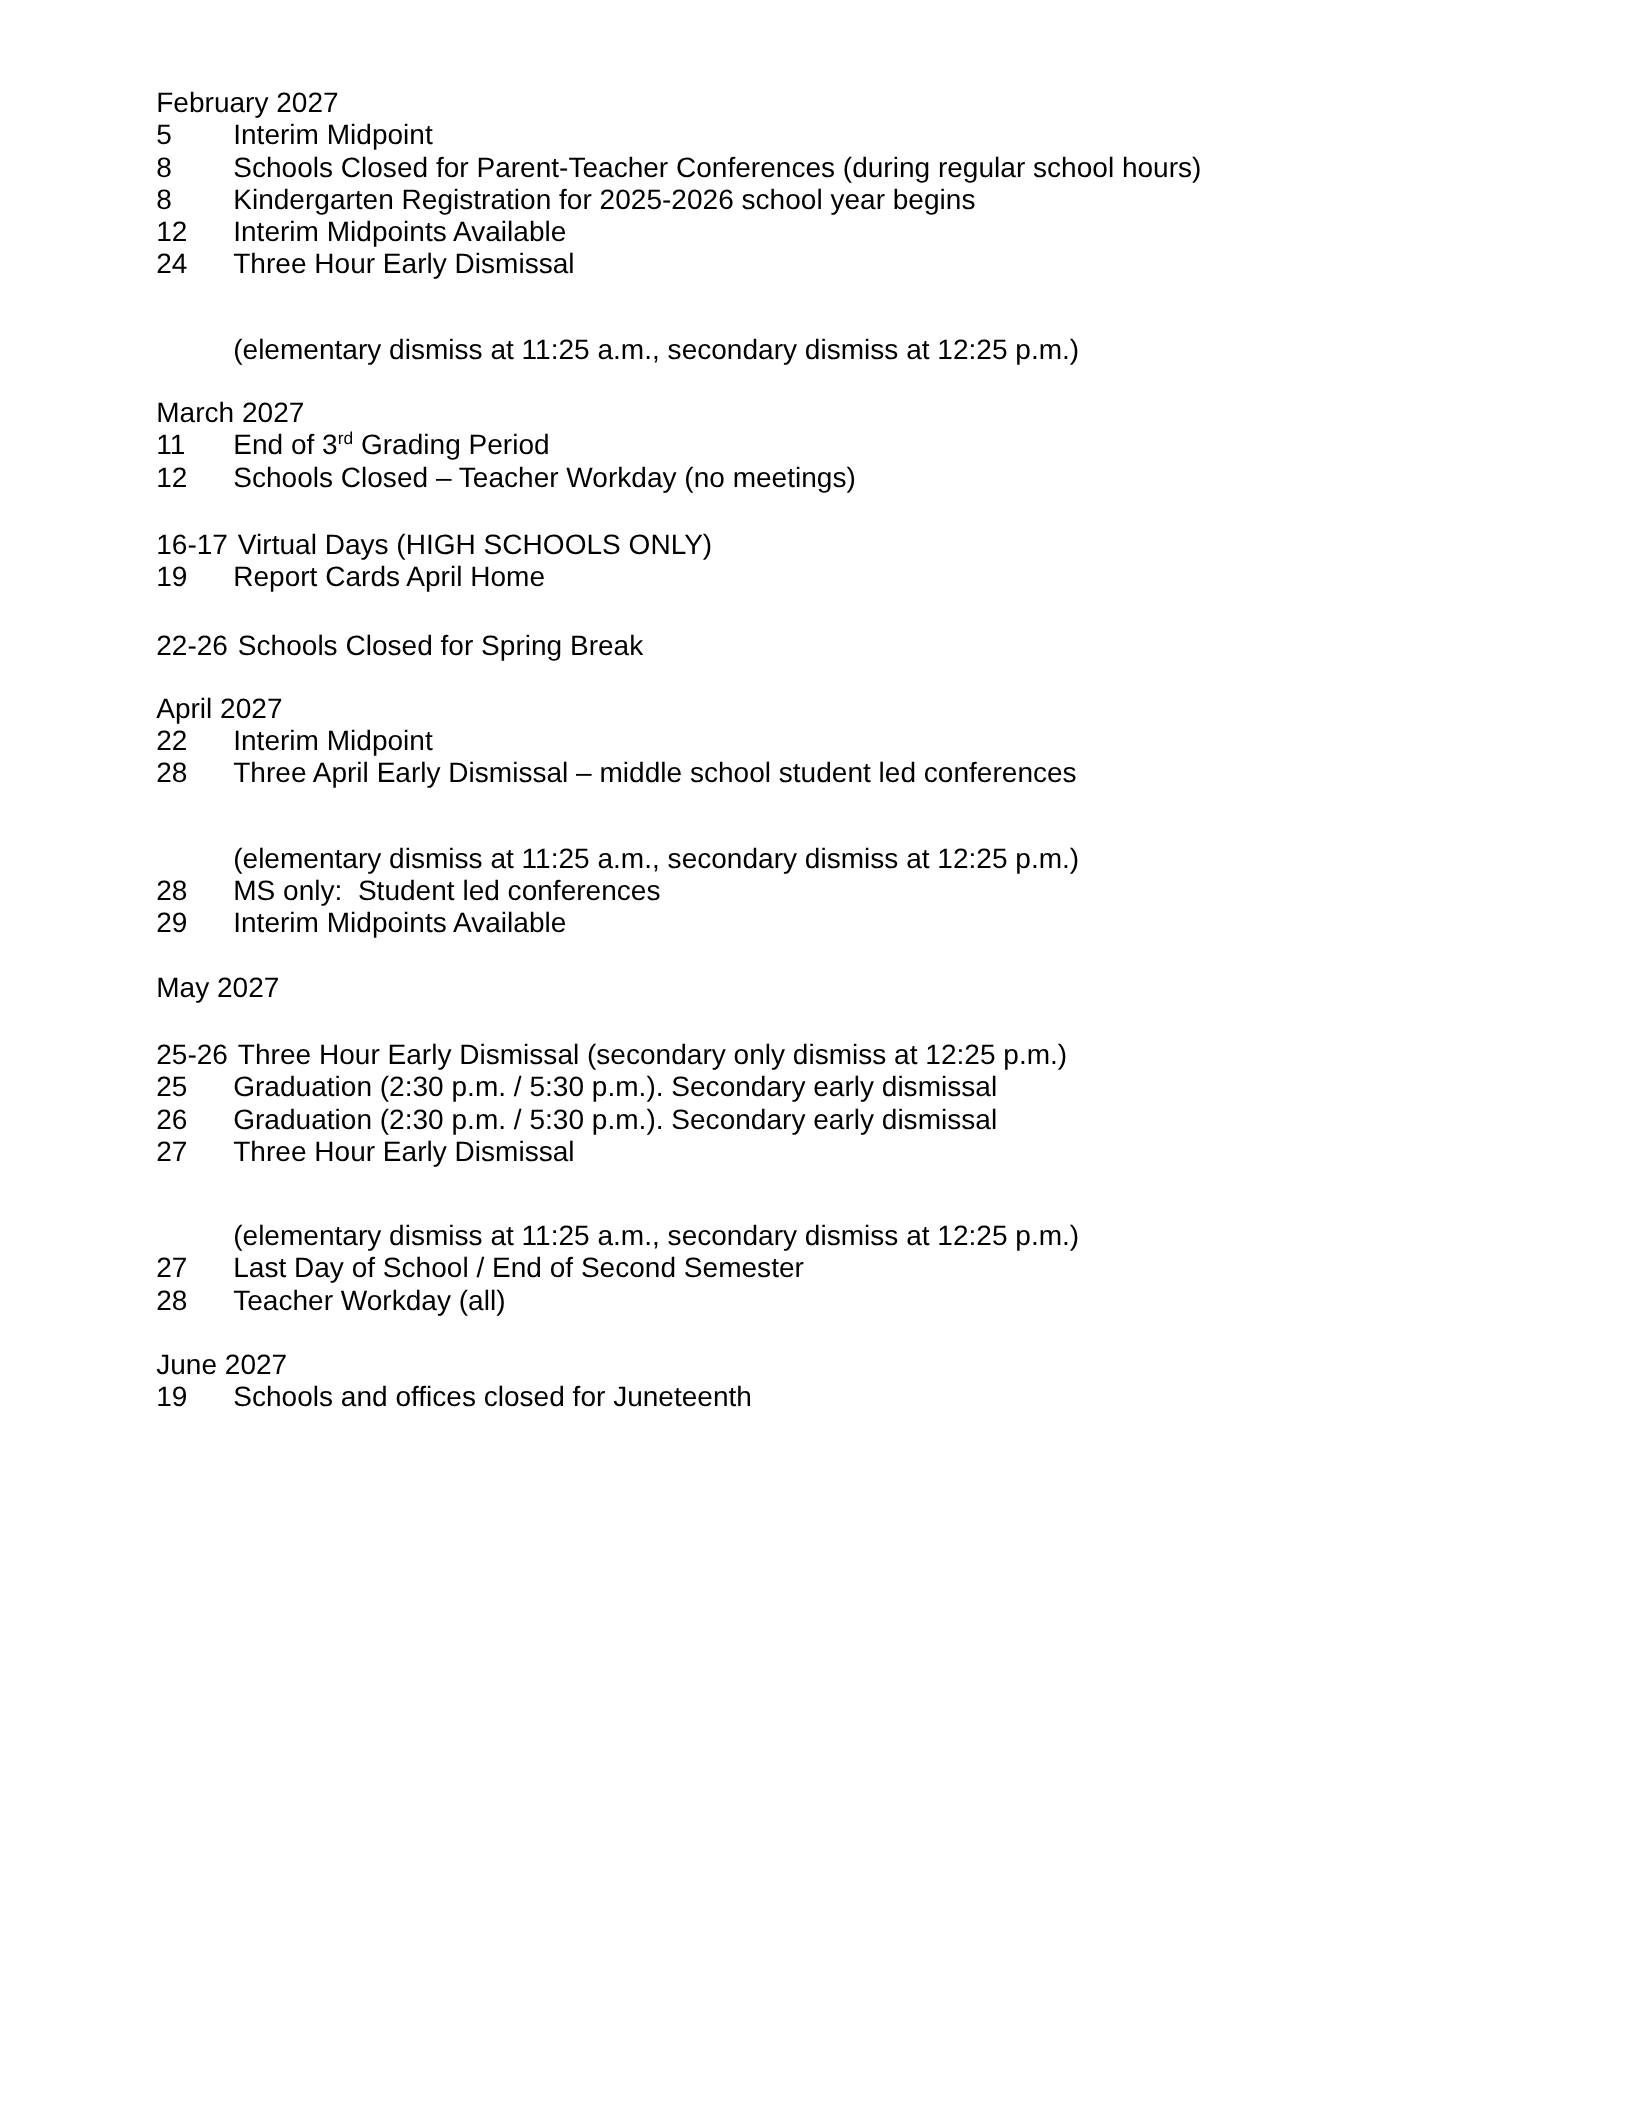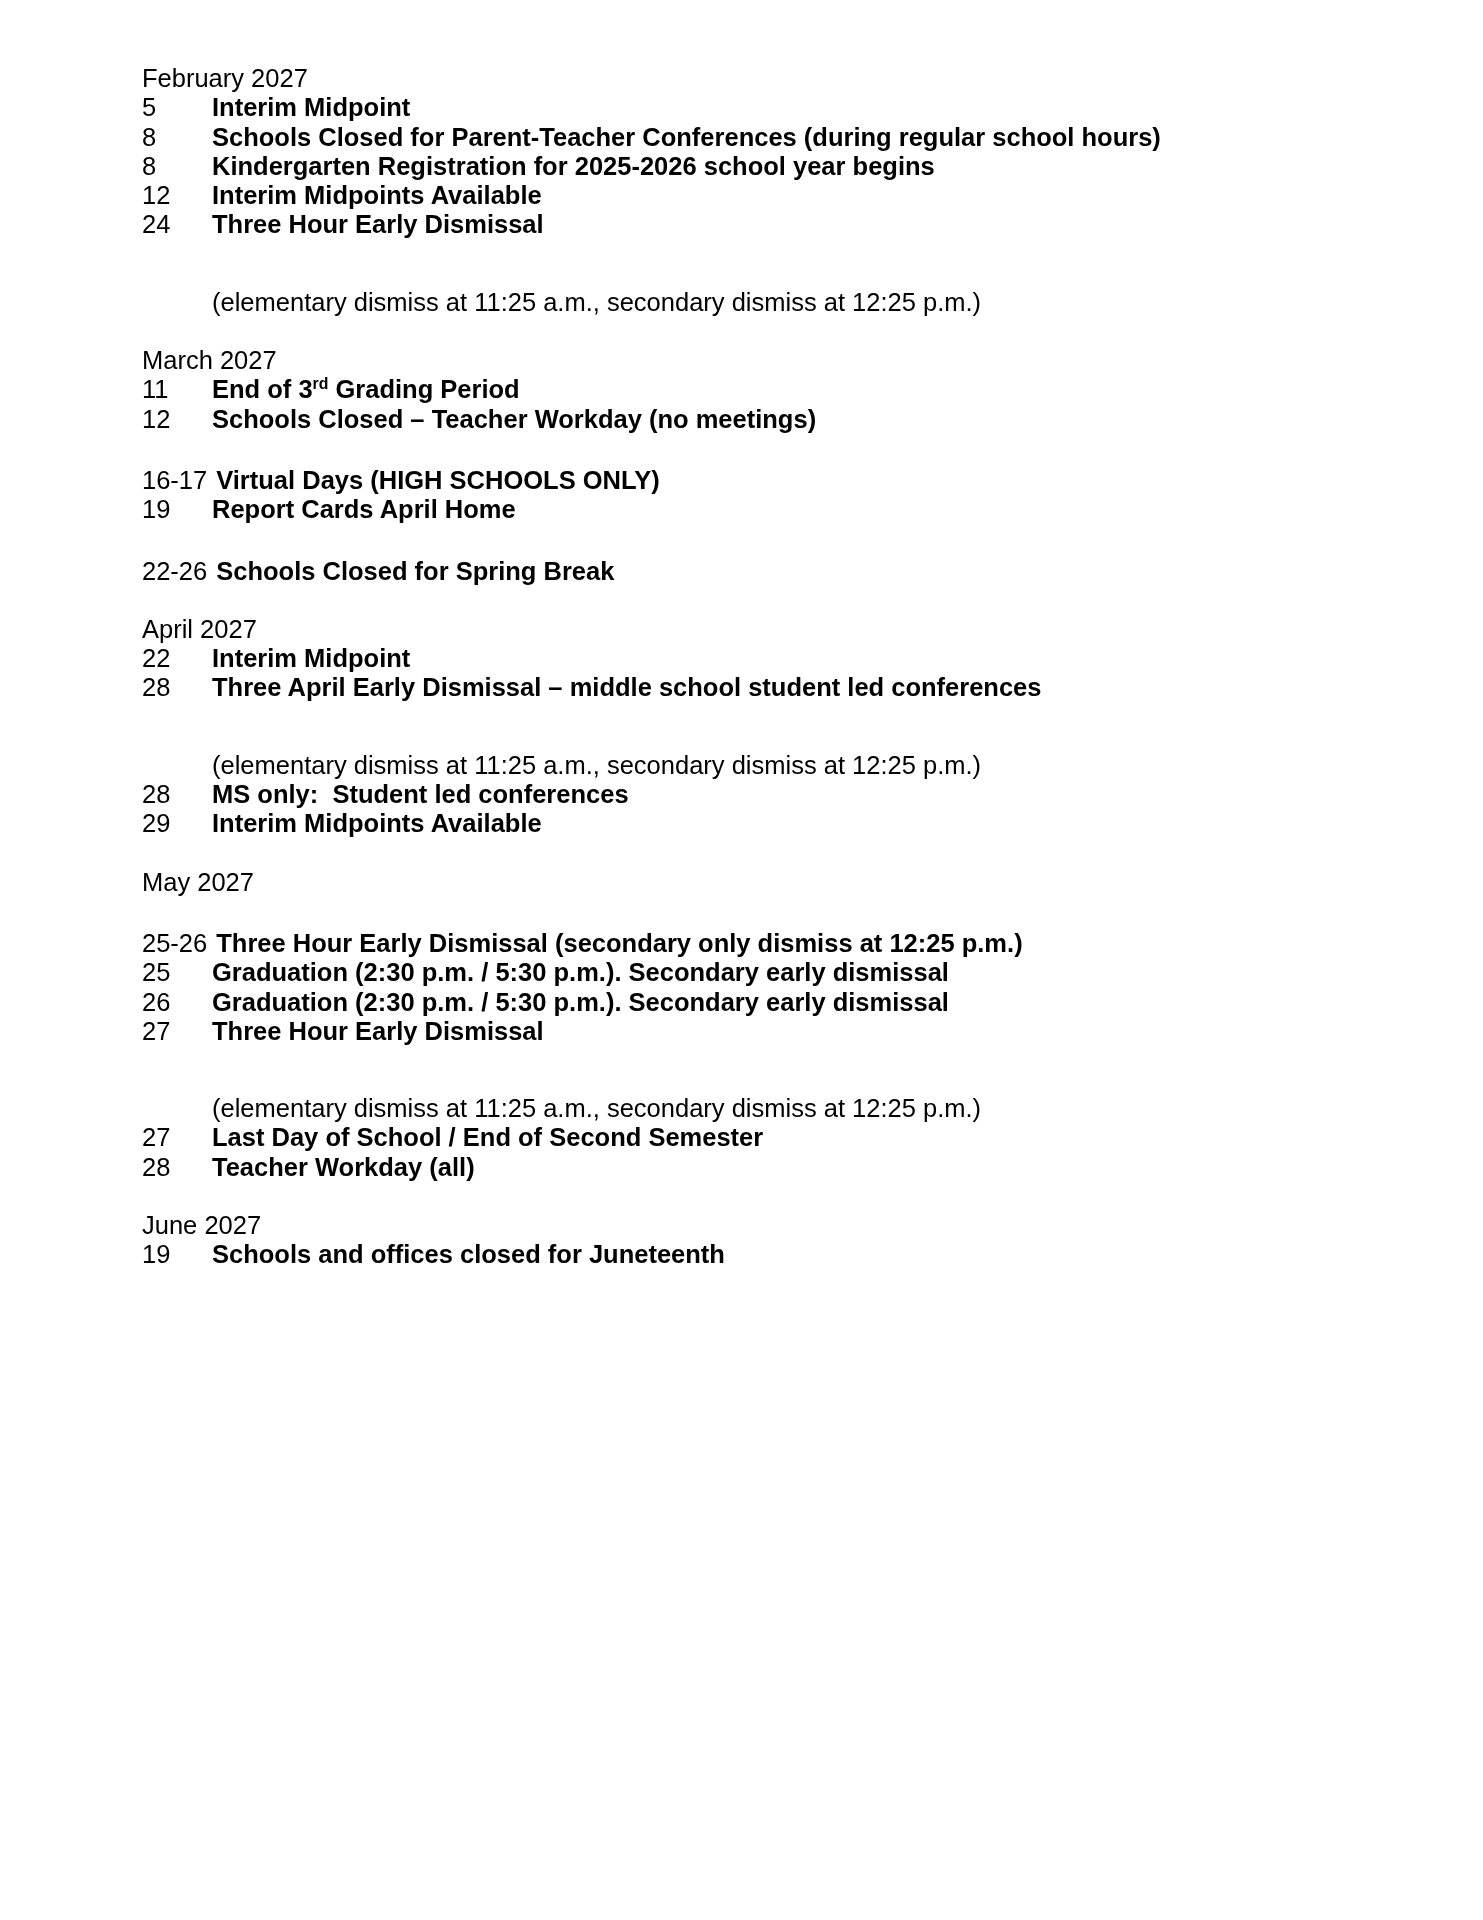--- a/index.html
+++ b/index.html
@@ -13,21 +13,21 @@
     font-family: "Liberation Sans", sans-serif;
     color: #000000;
     -webkit-font-smoothing: antialiased;
   }
   .page {
     position: relative;
     width: 1483px;
     height: 1920px;
     background: #ffffff;
     box-sizing: border-box;
-    padding: 64px 140px 0 142px;
+    padding: 80px 140px 0 142px;
   }
   .doc-body {
     font-size: 25.5px;
     line-height: 29.3px;
   }
   .month-block {
     margin: 0 0 29px 0;
   }
   .month-block:last-child {
     margin-bottom: 0;
@@ -51,21 +51,20 @@
     white-space: pre;
   }
   .entry-date.wide {
     min-width: 0;
     padding-right: 9px;
     margin-top: 32px;
   }
   .entry-desc {
     flex: 1 1 auto;
     white-space: pre-wrap;
-    font-weight: bold;
   }
   .entry-cont {
     margin-left: 70px;
     line-height: 29.3px;
     white-space: pre-wrap;
     margin-top: 48px;
   }
   sup {
     font-size: 0.62em;
     vertical-align: super;

